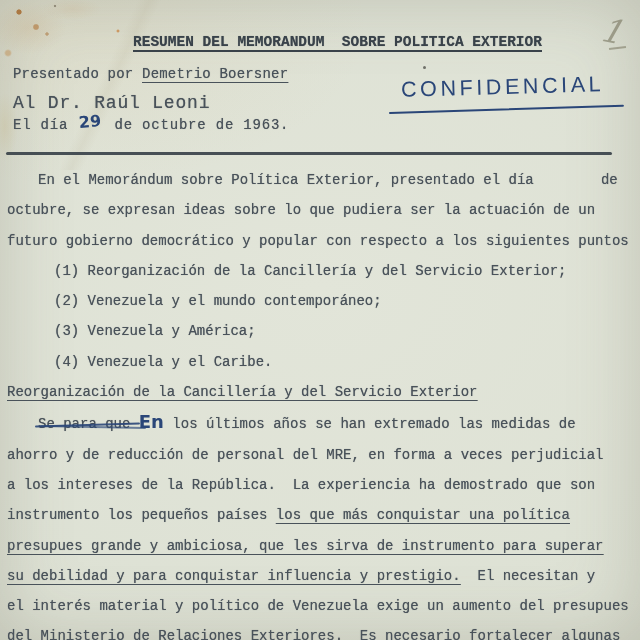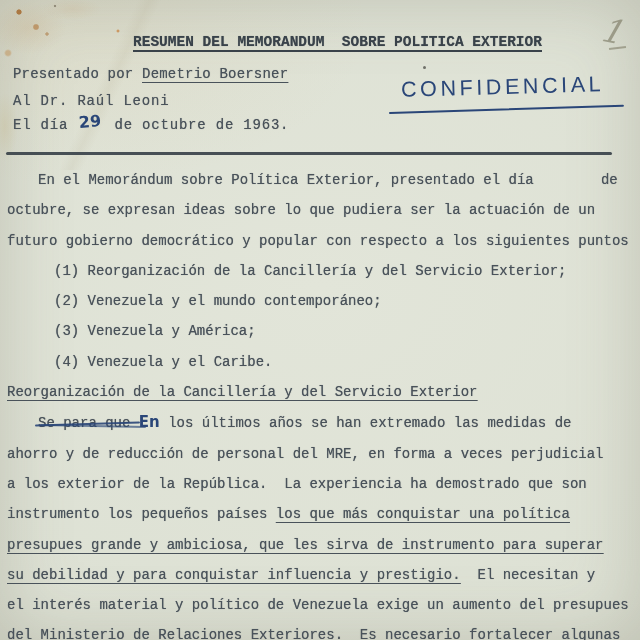--- a/index.html
+++ b/index.html
@@ -17,28 +17,28 @@
   
   .typed{white-space:pre; text-shadow:0 0 0.7px rgba(73,82,90,0.75);}
   .s-t{}
   .s-u{text-decoration:underline; text-underline-offset:3.5px; text-decoration-thickness:1.4px;}
   .s-x{position:relative;}
   .s-x::before{content:"";position:absolute;left:-3px;right:-10px;top:45%;height:2.2px;
     background:var(--pen);transform:rotate(-1.6deg);border-radius:2px;opacity:.9;}
   .s-x::after{content:"";position:absolute;left:2px;right:-16px;top:62%;height:1.6px;
     background:var(--pen);transform:rotate(1deg);border-radius:2px;opacity:.65;}
   .s-h{font-family:"DejaVu Sans",sans-serif;color:var(--pen);font-weight:bold;
-    font-size:15px;text-shadow:none;display:inline-block;transform:translateY(-0.5px);}
+    font-size:18px;text-shadow:none;display:inline-block;transform:translateY(-0.5px);}
   
   .title{position:absolute;left:117px;top:34px;font-size:14.5px;font-weight:bold;
     color:var(--ink-dark);white-space:pre;
     text-decoration:underline;text-underline-offset:4px;text-decoration-thickness:1.6px;padding-left:16px;}
   .presented{position:absolute;left:13px;top:66px;font-size:14px;letter-spacing:0.2px;white-space:pre;}
   .presented .name{text-decoration:underline;text-underline-offset:3.5px;text-decoration-thickness:1.4px;margin-top:25px;}
-  .addressee{position:absolute;left:13px;top:93px;font-size:14px;letter-spacing:0.8px;white-space:pre;}
+  .addressee{position:absolute;left:13px;top:93px;font-size:18px;letter-spacing:0.8px;white-space:pre;}
   .dateline{position:absolute;left:13px;top:114px;font-size:14px;letter-spacing:0.8px;white-space:pre;}
   .dateline .day{font-family:"DejaVu Sans",sans-serif;color:var(--pen);font-weight:bold;
     font-size:16px;letter-spacing:0;display:inline-block;
     transform:rotate(-5deg) translateY(-2px);margin:0 13px 0 11px;text-shadow:none;}
   .rule{position:absolute;left:6px;top:152px;width:606px;height:3.4px;
     background:var(--ink-dark);border-radius:2px;opacity:.92;}
   
   .stamp{position:absolute;left:401px;top:75px;
     font-family:"Liberation Sans","DejaVu Sans",sans-serif;
     font-size:21.5px;letter-spacing:3.6px;color:var(--pen);
@@ -101,21 +101,21 @@
       <div class="line para"><span class="s-t">En el Memorándum sobre Política Exterior, presentado el día        de</span></div>
       <div class="line"><span class="s-t">octubre, se expresan ideas sobre lo que pudiera ser la actuación de un</span></div>
       <div class="line"><span class="s-t">futuro gobierno democrático y popular con respecto a los siguientes puntos</span></div>
       <div class="line list"><span class="s-t">(1) Reorganización de la Cancillería y del Servicio Exterior;</span></div>
       <div class="line list"><span class="s-t">(2) Venezuela y el mundo contemporáneo;</span></div>
       <div class="line list"><span class="s-t">(3) Venezuela y América;</span></div>
       <div class="line list"><span class="s-t">(4) Venezuela y el Caribe.</span></div>
       <div class="line"><span class="s-u">Reorganización de la Cancillería y del Servicio Exterior</span></div>
       <div class="line para"><span class="s-x">Se para que</span><span class="s-t"> </span><span class="s-h">En</span><span class="s-t"> los últimos años se han extremado las medidas de</span></div>
       <div class="line"><span class="s-t">ahorro y de reducción de personal del MRE, en forma a veces perjudicial</span></div>
-      <div class="line"><span class="s-t">a los exterior de la República.  La experiencia ha demostrado que son</span></div>
+      <div class="line"><span class="s-t">a los intereses de la República.  La experiencia ha demostrado que son</span></div>
       <div class="line"><span class="s-t">instrumento los pequeños países </span><span class="s-u">los que más conquistar una política</span></div>
       <div class="line"><span class="s-u">presupues grande y ambiciosa, que les sirva de instrumento para superar</span></div>
       <div class="line"><span class="s-u">su debilidad y para conquistar influencia y prestigio.</span><span class="s-t">  El necesitan y</span></div>
       <div class="line"><span class="s-t">el interés material y político de Venezuela exige un aumento del presupues</span></div>
       <div class="line"><span class="s-t">del Ministerio de Relaciones Exteriores.  Es necesario fortalecer algunas</span></div>
     </div>
 
 </div>
 
 </body></html>

